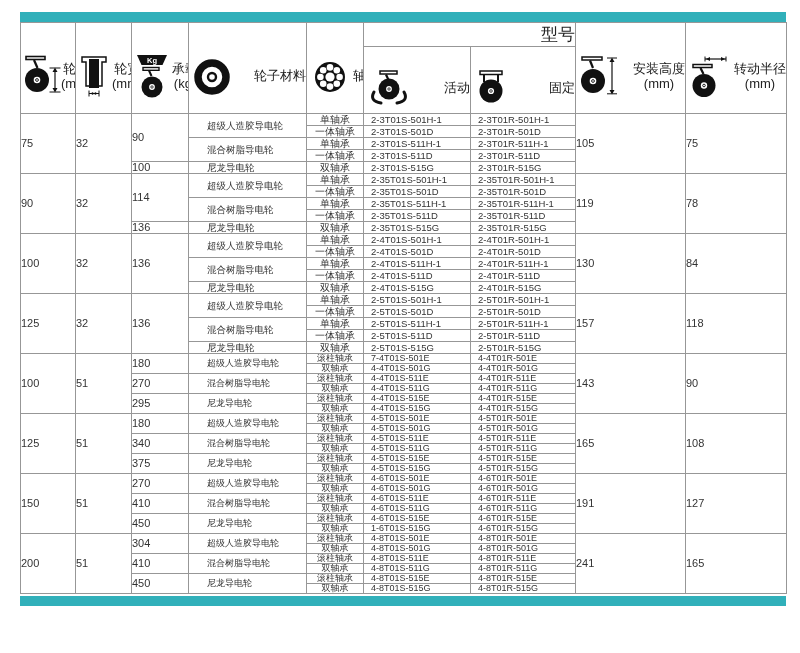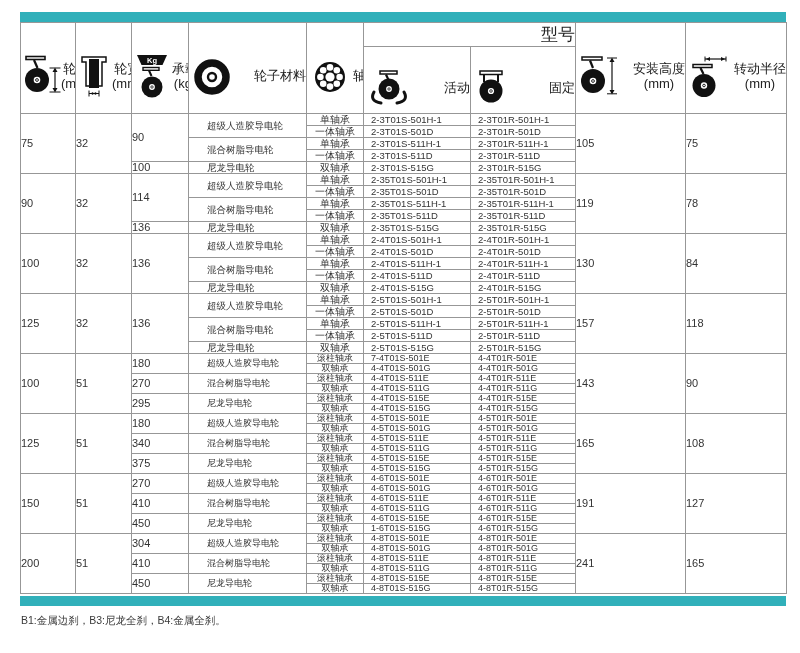--- a/index.html
+++ b/index.html
@@ -499,15 +499,14 @@
           <td class="bear">双轴承</td>
           <td class="model">4-8T01S-515G</td>
           <td class="model">4-8T01R-515G</td>
         </tr>
       </tbody>
   </table>
 
   <div class="accent-bar bottom" style="background: rgb(49, 176, 186);"></div>
 
   <div class="footer">
-    <div>B1:金属边刹，B3:尼龙全刹，B4:金属全刹。</div>
   </div>
 </div>
 
 </body></html>

